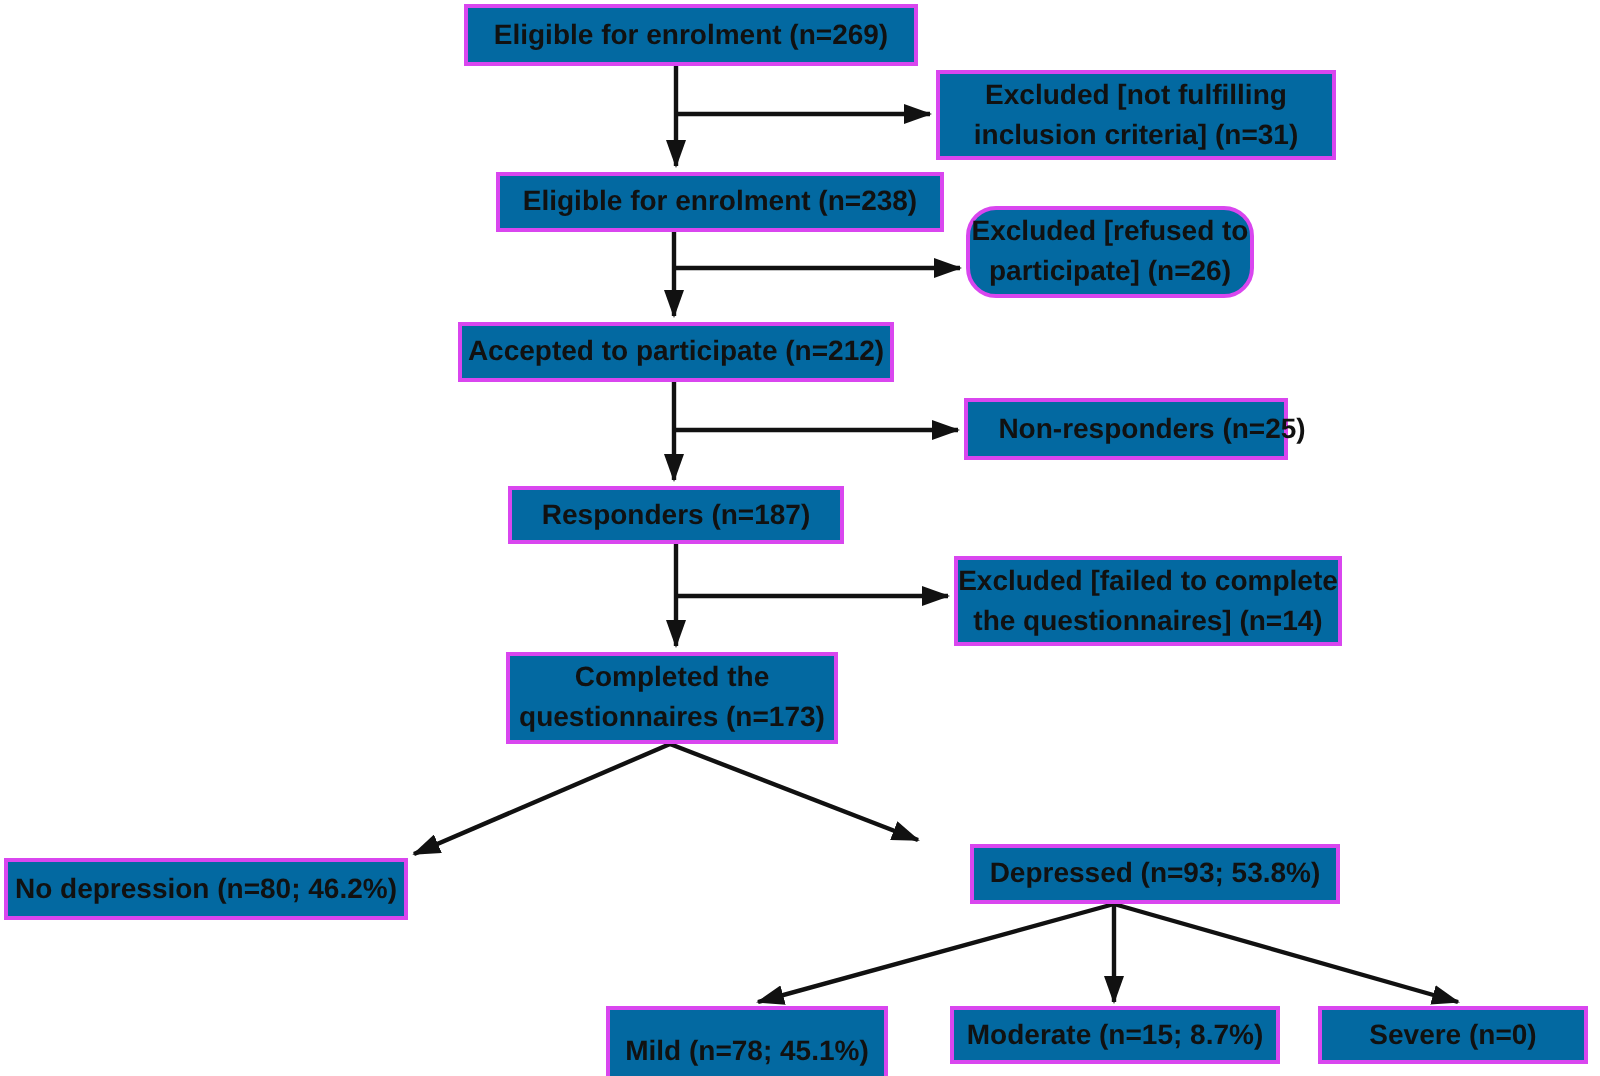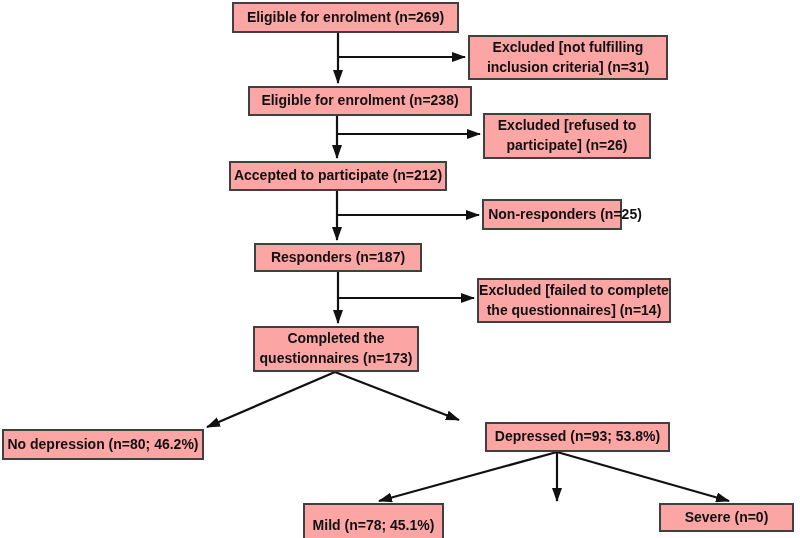--- a/index.html
+++ b/index.html
@@ -3,32 +3,32 @@
 <meta charset="utf-8">
 <style>
   html, body { margin:0; padding:0; background:#ffffff; }
   .canvas {
     position:relative; width:800px; height:538px; background:#ffffff;
     font-family:"Liberation Sans", sans-serif; overflow:hidden;
   }
   svg.arrows { position:absolute; left:0; top:0; width:800px; height:538px; }
   .box {
     position:absolute; box-sizing:border-box;
-    background:#fca5a5; border:2px solid #404040;
+    background:#0369a1; border:2px solid #d946ef;
     display:flex; flex-direction:column; align-items:center; justify-content:center;
     font-weight:bold; font-size:14px; line-height:1.4; color:#111111; text-align:center;
   }
   .bl { display:block; white-space:nowrap; }
   
   .b1  { left:232px; top:2px;   width:227px; height:31px; }
   .b2  { left:468px; top:35px;  width:200px; height:45px; }
   .b3  { left:223px; top:86px;  width:224px; height:30px;margin-left:25px; }
-  .b4  { left:483px; top:113px; width:168px; height:46px; }
+  .b4  { left:483px; top:103px; width:144px; height:46px;border-radius:15px; }
   .b5  { left:229px; top:161px; width:218px; height:30px;align-items:center; }
-  .b6  { left:482px; top:199px; width:140px; height:31px;padding-left:26px; }
+  .b6  { left:482px; top:199px; width:162px; height:31px;padding-left:26px; }
   .b7  { left:254px; top:243px; width:168px; height:29px; }
   .b8  { left:477px; top:278px; width:194px; height:45px; }
   .b9  { left:253px; top:326px; width:166px; height:46px; }
   .b10 { left:2px;   top:429px; width:202px; height:31px; }
   .b11 { left:485px; top:422px; width:185px; height:30px; }
   .b12 { left:303px; top:503px; width:141px; height:46px; }
   .b13 { left:475px; top:503px; width:165px; height:29px; }
   .b14 { left:659px; top:503px; width:135px; height:29px; }
 </style>
 </head>
@@ -104,18 +104,21 @@
   </div>
 
   <div class="box b11">
     <span class="bl">Depressed (n=93; 53.8%)</span>
   </div>
 
   <div class="box b12">
     <span class="bl">Mild (n=78; 45.1%)</span>
   </div>
 
+  <div class="box b13">
+    <span class="bl">Moderate (n=15; 8.7%)</span>
+  </div>
 
   <div class="box b14">
     <span class="bl">Severe (n=0)</span>
   </div>
 
 </div>
 
 </body></html>

